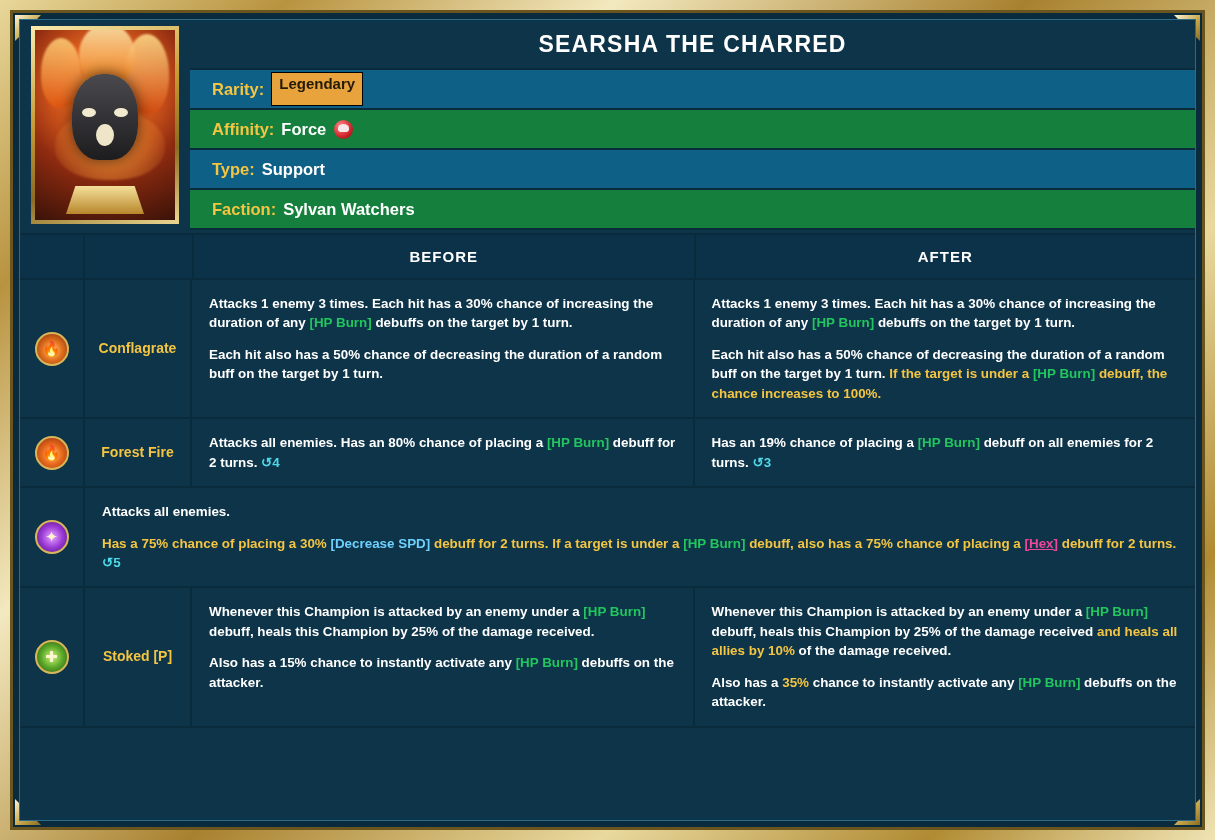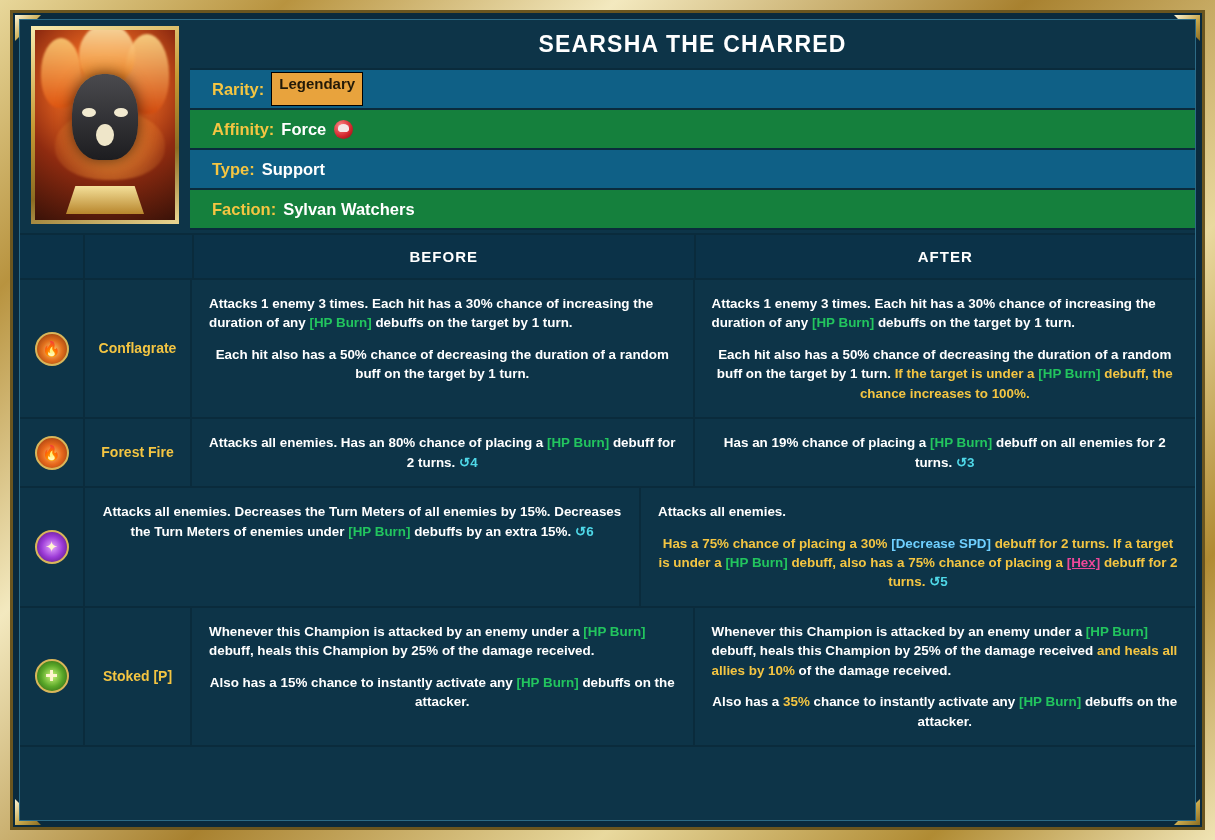--- a/index.html
+++ b/index.html
@@ -256,21 +256,21 @@
     flex: 1 1 0;
     padding: 14px 17px;
     box-sizing: border-box;
     color: #ffffff;
     font-size: 13.4px;
     font-weight: bold;
     line-height: 1.45;
   }
   .skill-row .text-cell.before { border-right: 2px solid #0a2b3c; }
   .skill-row .text-cell p { margin: 0 0 12px; }
-  .skill-row .text-cell p:last-child { margin-bottom: 0; text-align: center; }
+  .skill-row .text-cell p:last-child { margin-bottom: 0; }
 
   .kw-burn   { color: #22c55e; }
   .kw-spd    { color: #6fd0ff; }
   .kw-hex    { color: #ec4899; text-decoration: underline; }
   .kw-change { color: #f4c542; }
   .cooldown  { color: #4fd8e8; font-weight: bold; white-space: nowrap; }
 </style>
 </head>
 <body>
 
@@ -359,23 +359,20 @@
             <div class="text-cell">
               <p><span>Has an 19% chance of placing a </span><span class="kw-burn">[HP Burn]</span><span> debuff on all enemies for 2 turns. </span><span class="cooldown">↺3</span></p>
             </div>
           </div>
           <div class="skill-row">
             <div class="icon-cell">
               <div class="skill-icon" style="background: radial-gradient(circle, rgb(230, 166, 255), rgb(155, 58, 214) 50%, rgb(75, 16, 114));">
                 <span class="glyph">✦</span>
               </div>
             </div>
-            <div class="text-cell before">
-              <p><span>Attacks all enemies. Decreases the Turn Meters of all enemies by 15%. Decreases the Turn Meters of enemies under </span><span class="kw-burn">[HP Burn]</span><span> debuffs by an extra 15%. </span><span class="cooldown">↺6</span></p>
-            </div>
             <div class="text-cell">
               <p><span>Attacks all enemies.</span></p>
               <p><span class="kw-change">Has a 75% chance of placing a 30% </span><span class="kw-spd">[Decrease SPD]</span><span class="kw-change"> debuff for 2 turns. If a target is under a </span><span class="kw-burn">[HP Burn]</span><span class="kw-change"> debuff, also has a 75% chance of placing a </span><span class="kw-hex">[Hex]</span><span class="kw-change"> debuff for 2 turns. </span><span class="cooldown">↺5</span></p>
             </div>
           </div>
           <div class="skill-row">
             <div class="icon-cell">
               <div class="skill-icon" style="background: radial-gradient(circle, rgb(205, 247, 122), rgb(91, 168, 41) 50%, rgb(35, 85, 15));">
                 <span class="glyph">✚</span>
               </div>

